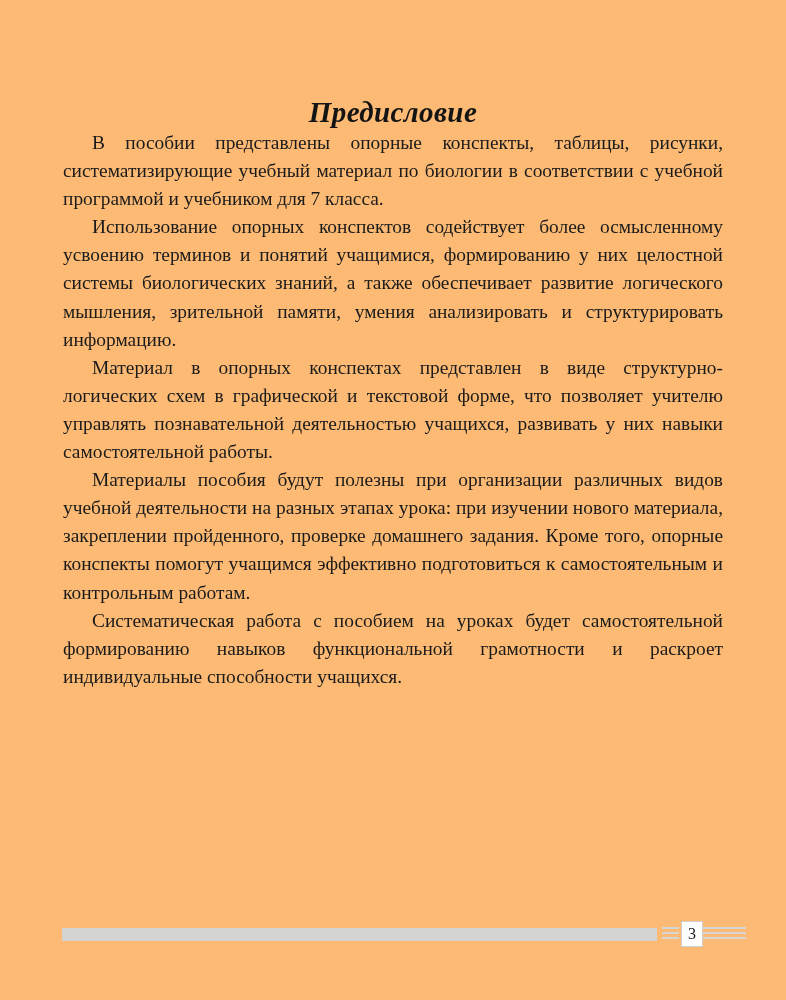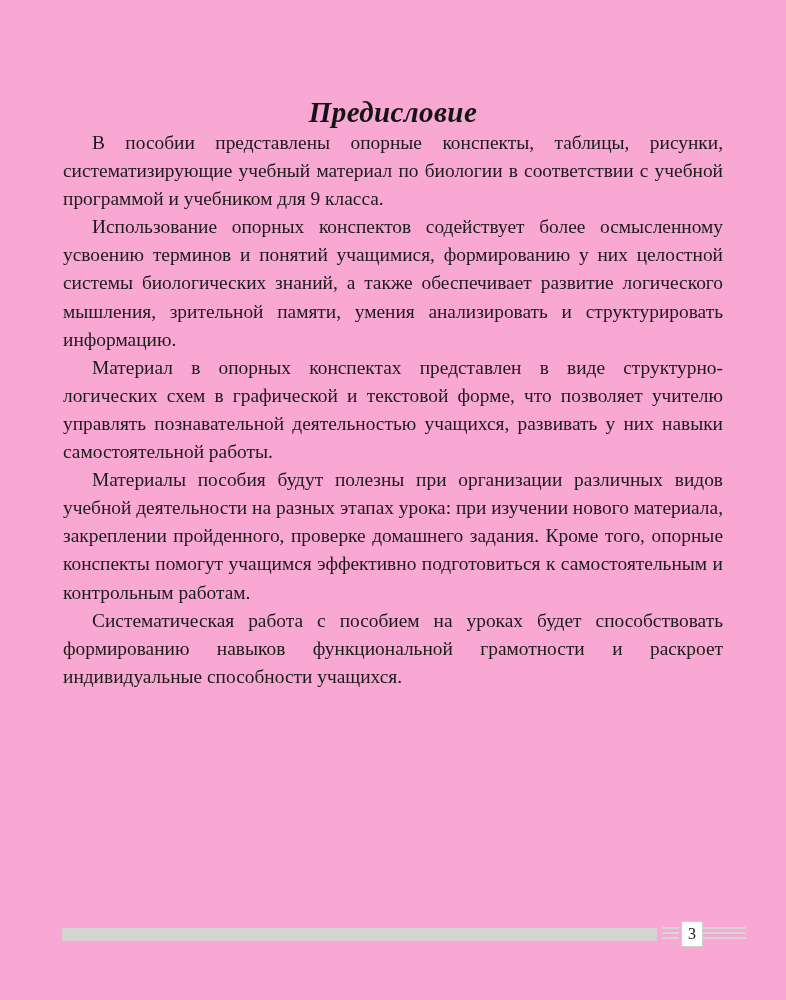--- a/index.html
+++ b/index.html
@@ -12,21 +12,21 @@
     height: 1000px;
     position: relative;
     overflow: hidden;
     font-family: "Liberation Serif", "DejaVu Serif", serif;
     color: #1a1a1a;
   }
 
   .page {
     position: absolute;
     inset: 0;
-    background: #f9a8d4;
+    background: #fdba74;
     padding-left: 32px;
   }
 
   
   .page-title {
     position: absolute;
     top: 76px;
     left: 0;
     width: 786px;
     text-align: center;
@@ -125,25 +125,25 @@
   }
 </style>
 </head>
 <body>
 
 <div class="page">
 
   <h1 class="page-title">Предисловие</h1>
 
   <div class="text-body">
-    <p>В пособии представлены опорные конспекты, таблицы, рисунки, систематизирующие учебный материал по биологии в соответствии с учебной программой и учебником для 9 класса.</p>
+    <p>В пособии представлены опорные конспекты, таблицы, рисунки, систематизирующие учебный материал по биологии в соответствии с учебной программой и учебником для 7 класса.</p>
     <p>Использование опорных конспектов содействует более осмысленному усвоению терминов и понятий учащимися, формированию у них целостной системы биологических знаний, а также обеспечивает развитие логического мышления, зрительной памяти, умения анализировать и структурировать информацию.</p>
     <p>Материал в опорных конспектах представлен в виде структурно-логических схем в графической и текстовой форме, что позволяет учителю управлять познавательной деятельностью учащихся, развивать у них навыки самостоятельной работы.</p>
     <p>Материалы пособия будут полезны при организации различных видов учебной деятельности на разных этапах урока: при изучении нового материала, закреплении пройденного, проверке домашнего задания. Кроме того, опорные конспекты помогут учащимся эффективно подготовиться к самостоятельным и контрольным работам.</p>
-    <p>Систематическая работа с пособием на уроках будет способствовать формированию навыков функциональной грамотности и раскроет индивидуальные способности учащихся.</p>
+    <p>Систематическая работа с пособием на уроках будет самостоятельной формированию навыков функциональной грамотности и раскроет индивидуальные способности учащихся.</p>
   </div>
 
   <div class="footer-ornament">
     <div class="footer-bar"></div>
 
     <div class="footer-rules-left">
       <div class="rule r1"></div>
       <div class="rule r2"></div>
       <div class="rule r3"></div>
     </div>

